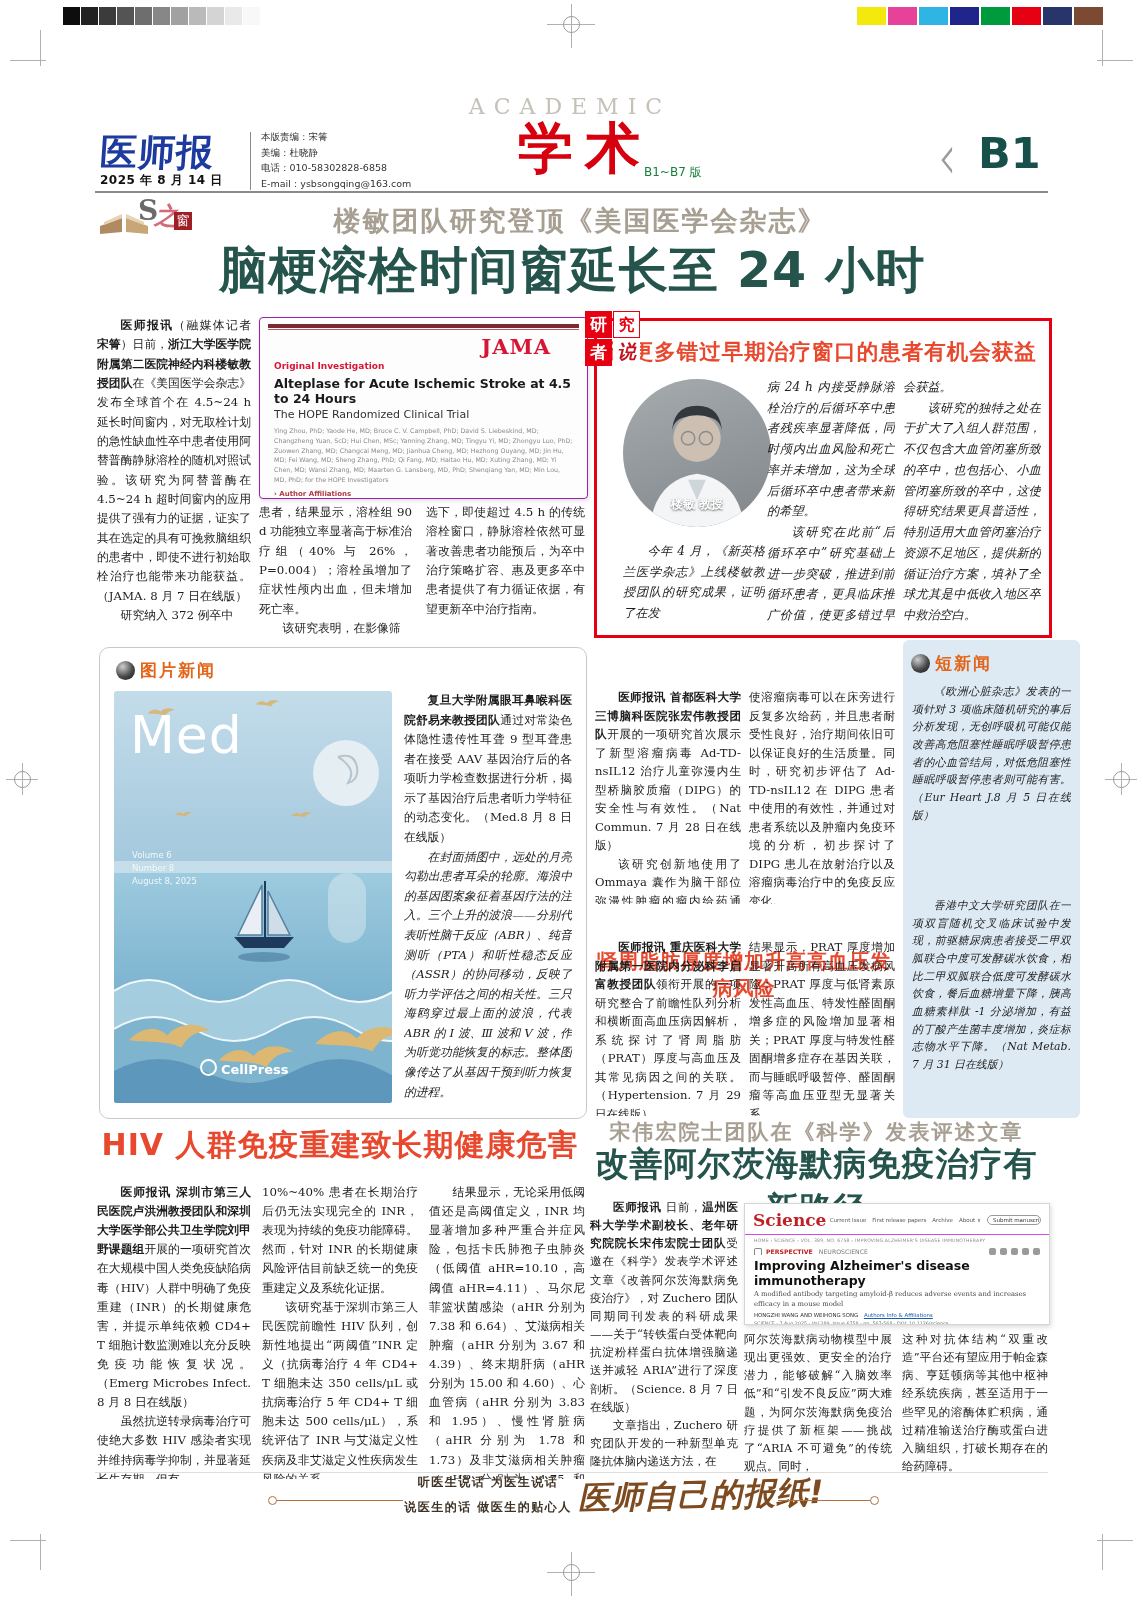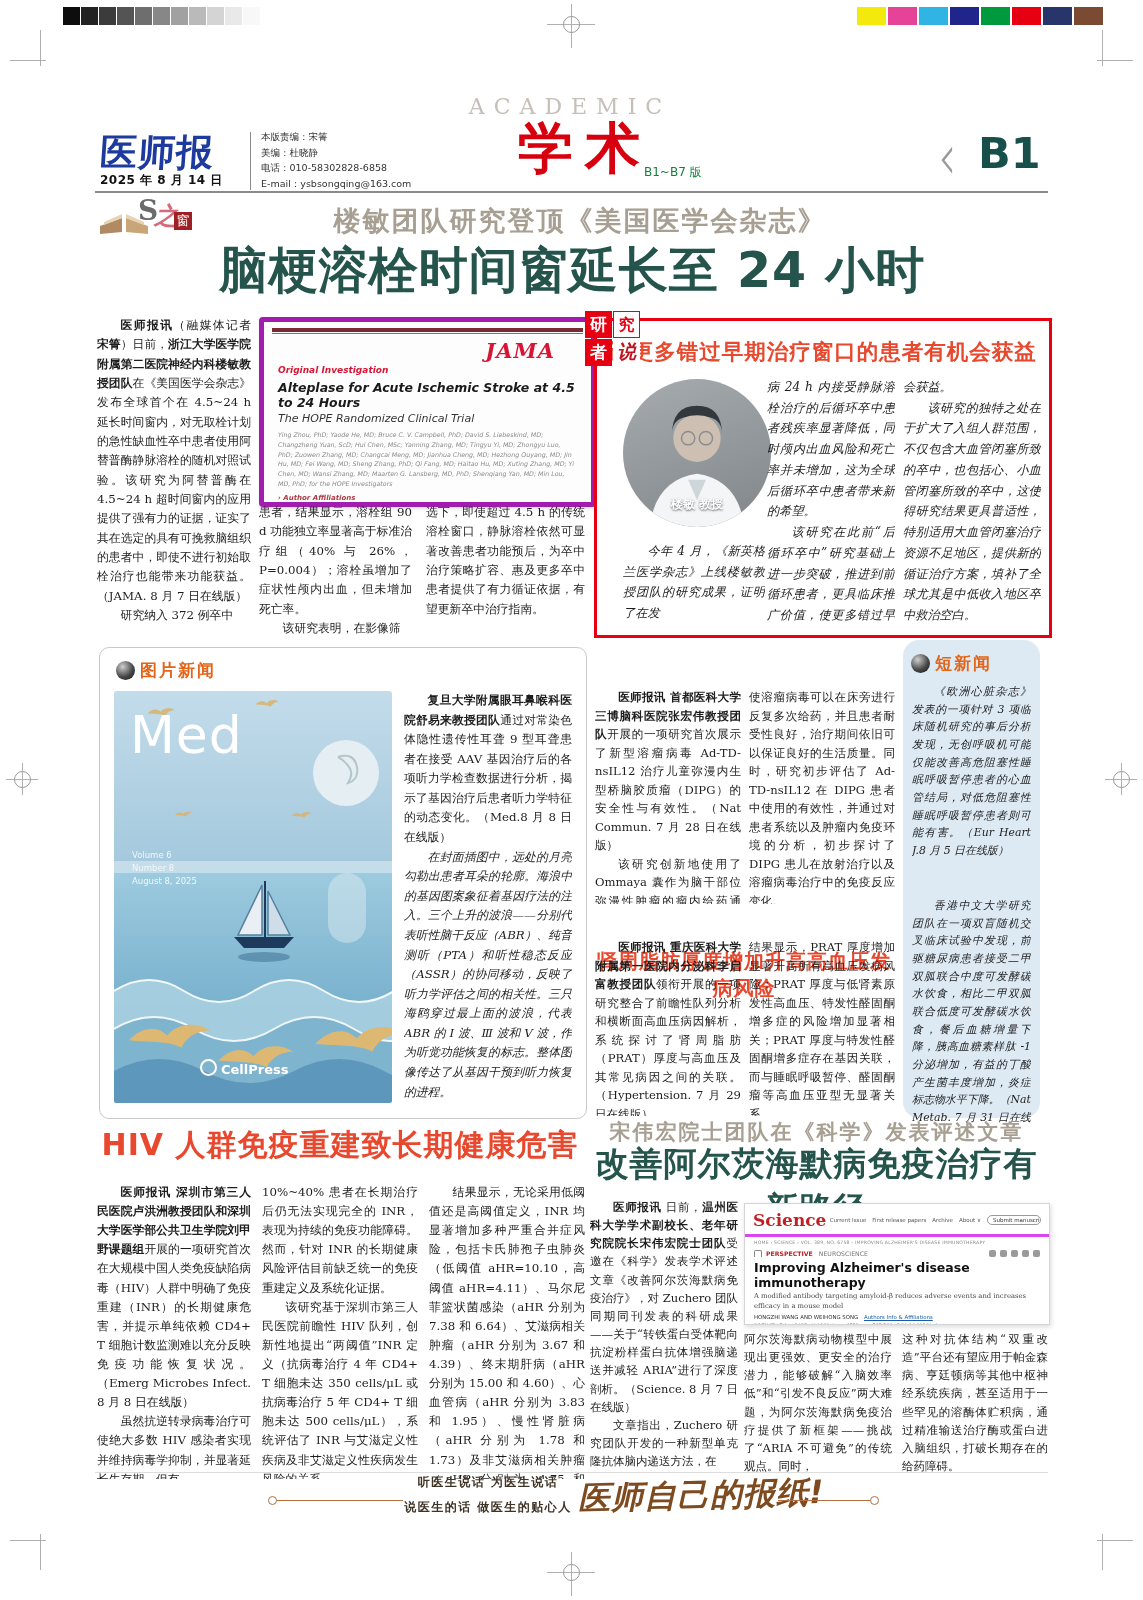--- a/index.html
+++ b/index.html
@@ -108,21 +108,21 @@
   </div>
 
   <div class="abs kicker" style="left:240px;top:203px;width:680px;font-size:27px;">楼敏团队研究登顶《美国医学会杂志》</div>
   <div class="abs teal-title" style="left:122px;top:238px;width:900px;font-size:49px;letter-spacing:1px;">脑梗溶栓时间窗延长至 24 小时</div>
 
   <div class="abs bodycol" style="left:97px;top:316px;width:154px;height:326px;">
     <p class="ind"><span class="blead">医师报讯</span><span>（融媒体记者 </span><span class="blead">宋箐</span><span>）日前，</span><span class="blead">浙江大学医学院附属第二医院神经内科楼敏教授团队</span><span>在《美国医学会杂志》发布全球首个在 4.5~24 h 延长时间窗内，对无取栓计划的急性缺血性卒中患者使用阿替普酶静脉溶栓的随机对照试验。该研究为阿替普酶在 4.5~24 h 超时间窗内的应用提供了强有力的证据，证实了其在选定的具有可挽救脑组织的患者中，即使不进行初始取栓治疗也能带来功能获益。（JAMA. 8 月 7 日在线版）</span></p>
     <p class="ind">研究纳入 372 例卒中</p>
   </div>
 
-  <div class="abs" style="left:259px;top:317px;width:327px;height:180px;background:#fdfdfd;border:5px solid #a21caf;border-radius:4px;box-shadow:1px 2px 4px rgba(0,0,0,.12);overflow:hidden;font-style:italic;">
+  <div class="abs" style="left:259px;top:317px;width:327px;height:180px;background:#fdfdfd;border:1px solid #a21caf;border-radius:4px;box-shadow:1px 2px 4px rgba(0,0,0,.12);overflow:hidden;">
     <div style="height:4px;background:#7a2a33;margin:6px 8px 1px;"></div>
     <div style="height:1px;background:#c4555f;margin:0 8px;"></div>
     <div class="serif" style="text-align:right;margin:4px 36px 0 0;font-size:21px;font-weight:bold;color:#d71635;letter-spacing:1px;">JAMA</div>
     <div style="margin:2px 14px 0;font-size:9px;font-weight:bold;color:#d71635;">Original Investigation</div>
     <div style="margin:5px 14px 0;font-size:12.5px;font-weight:bold;color:#1a1a1a;line-height:1.2;">Alteplase for Acute Ischemic Stroke at 4.5 to 24 Hours</div>
     <div style="margin:2px 14px 0;font-size:11px;color:#333;">The HOPE Randomized Clinical Trial</div>
     <div style="margin:5px 14px 0;font-size:6.3px;line-height:1.55;color:#8a8a8a;">Ying Zhou, PhD; Yaode He, MD; Bruce C. V. Campbell, PhD; David S. Liebeskind, MD; Changzheng Yuan, ScD; Hui Chen, MSc; Yanning Zhang, MD; Tingyu Yi, MD; Zhongyu Luo, PhD; Zuowen Zhang, MD; Changcai Meng, MD; Jianhua Cheng, MD; Hezhong Ouyang, MD; Jin Hu, MD; Fei Wang, MD; Sheng Zhang, PhD; Qi Fang, MD; Haitao Hu, MD; Xuting Zhang, MD; Yi Chen, MD; Wansi Zhang, MD; Maarten G. Lansberg, MD, PhD; Shenqiang Yan, MD; Min Lou, MD, PhD; for the HOPE Investigators</div>
     <div style="margin:5px 14px 0;font-size:7px;color:#b03a44;font-weight:bold;"><span>›</span> <span>Author Affiliations</span></div>
 
   </div>
@@ -244,21 +244,21 @@
   </div>
 
   <div class="abs art-title" style="left:591px;top:948px;width:306px;font-size:20px;">肾周脂肪厚度增加升高高血压发病风险</div>
   <div class="abs bodycol" style="left:595px;top:938px;width:146px;height:178px;font-size:11.6px;line-height:1.6;">
     <p class="ind"><span class="blead">医师报讯 重庆医科大学附属第一医院内分泌科李启富教授团队</span><span>领衔开展的一项研究整合了前瞻性队列分析和横断面高血压病因解析，系统探讨了肾周脂肪（PRAT）厚度与高血压及其常见病因之间的关联。（Hypertension. 7 月 29 日在线版）</span></p>
   </div>
   <div class="abs bodycol" style="left:749px;top:938px;width:146px;height:178px;font-size:11.6px;line-height:1.6;">
     <p>结果显示，PRAT 厚度增加显著升高所有高血压发病风险；PRAT 厚度与低肾素原发性高血压、特发性醛固酮增多症的风险增加显著相关；PRAT 厚度与特发性醛固酮增多症存在基因关联，而与睡眠呼吸暂停、醛固酮瘤等高血压亚型无显著关系。</p>
   </div>
 
-  <div class="abs" style="left:903px;top:640px;width:137px;height:478px;background:#ddeaf4;border-radius:16px;">
+  <div class="abs" style="left:903px;top:640px;width:177px;height:478px;background:#ddeaf4;border-radius:6px;">
     <div style="padding:12px 0 0 8px;">
       <span class="sphere"></span>
       <span class="seclabel">短新闻</span>
     </div>
     <div class="bodycol kaiti" style="margin:8px 9px 0;font-size:10.9px;line-height:1.62;height:200px;">
       <p class="ind">《欧洲心脏杂志》发表的一项针对 3 项临床随机研究的事后分析发现，无创呼吸机可能仅能改善高危阻塞性睡眠呼吸暂停患者的心血管结局，对低危阻塞性睡眠呼吸暂停患者则可能有害。（Eur Heart J.8 月 5 日在线版）</p>
     </div>
     <div class="bodycol kaiti" style="margin:14px 9px 0;font-size:10.9px;line-height:1.62;height:232px;">
       <p class="ind">香港中文大学研究团队在一项双盲随机交叉临床试验中发现，前驱糖尿病患者接受二甲双胍联合中度可发酵碳水饮食，相比二甲双胍联合低度可发酵碳水饮食，餐后血糖增量下降，胰高血糖素样肽 -1 分泌增加，有益的丁酸产生菌丰度增加，炎症标志物水平下降。（Nat Metab. 7 月 31 日在线版）</p>
     </div>
@@ -278,21 +278,21 @@
   </div>
 
   <div class="abs kicker" style="left:585px;top:1118px;width:463px;font-size:21px;">宋伟宏院士团队在《科学》发表评述文章</div>
   <div class="abs teal-title" style="left:585px;top:1142px;width:463px;font-size:33px;letter-spacing:1px;">改善阿尔茨海默病免疫治疗有新路径</div>
   <div class="abs bodycol" style="left:590px;top:1198px;width:148px;height:284px;font-size:11.5px;line-height:1.58;">
     <p class="ind"><span class="blead">医师报讯</span><span> 日前，</span><span class="blead">温州医科大学学术副校长、老年研究院院长宋伟宏院士团队</span><span>受邀在《科学》发表学术评述文章《改善阿尔茨海默病免疫治疗》，对 Zuchero 团队同期同刊发表的科研成果——关于“转铁蛋白受体靶向抗淀粉样蛋白抗体增强脑递送并减轻 ARIA”进行了深度剖析。（Science. 8 月 7 日在线版）</span></p>
     <p class="ind">文章指出，Zuchero 研究团队开发的一种新型单克隆抗体脑内递送方法，在</p>
   </div>
 
   <div class="abs" style="left:744px;top:1203px;width:304px;height:120px;background:#fff;border:1px solid #d5d5d5;box-shadow:1px 2px 5px rgba(0,0,0,.15);overflow:hidden;">
-    <div style="display:flex;align-items:center;padding:6px 8px 4px;border-bottom:3px solid #d946ef;">
+    <div style="display:flex;align-items:center;padding:6px 8px 4px;border-bottom:1px solid #d946ef;">
       <span class="serif" style="font-size:17px;font-weight:bold;color:#c01f25;">Science</span>
       <span style="flex:1;"></span>
       <span style="font-size:5.5px;color:#555;margin-right:6px;">Current Issue</span>
       <span style="font-size:5.5px;color:#555;margin-right:6px;">First release papers</span>
       <span style="font-size:5.5px;color:#555;margin-right:6px;">Archive</span>
       <span style="font-size:5.5px;color:#555;margin-right:6px;">About ∨</span>
       <span style="font-size:5.5px;color:#333;border:1px solid #999;border-radius:8px;padding:1px 5px;white-space:nowrap;overflow:hidden;max-width:42px;">Submit manuscript</span>
     </div>
     <div style="padding:3px 9px 0;font-size:4.6px;color:#8a8a8a;letter-spacing:.2px;">HOME › SCIENCE › VOL. 389, NO. 6758 › IMPROVING ALZHEIMER'S DISEASE IMMUNOTHERAPY</div>
     <div style="padding:5px 9px 0;display:flex;align-items:center;">

